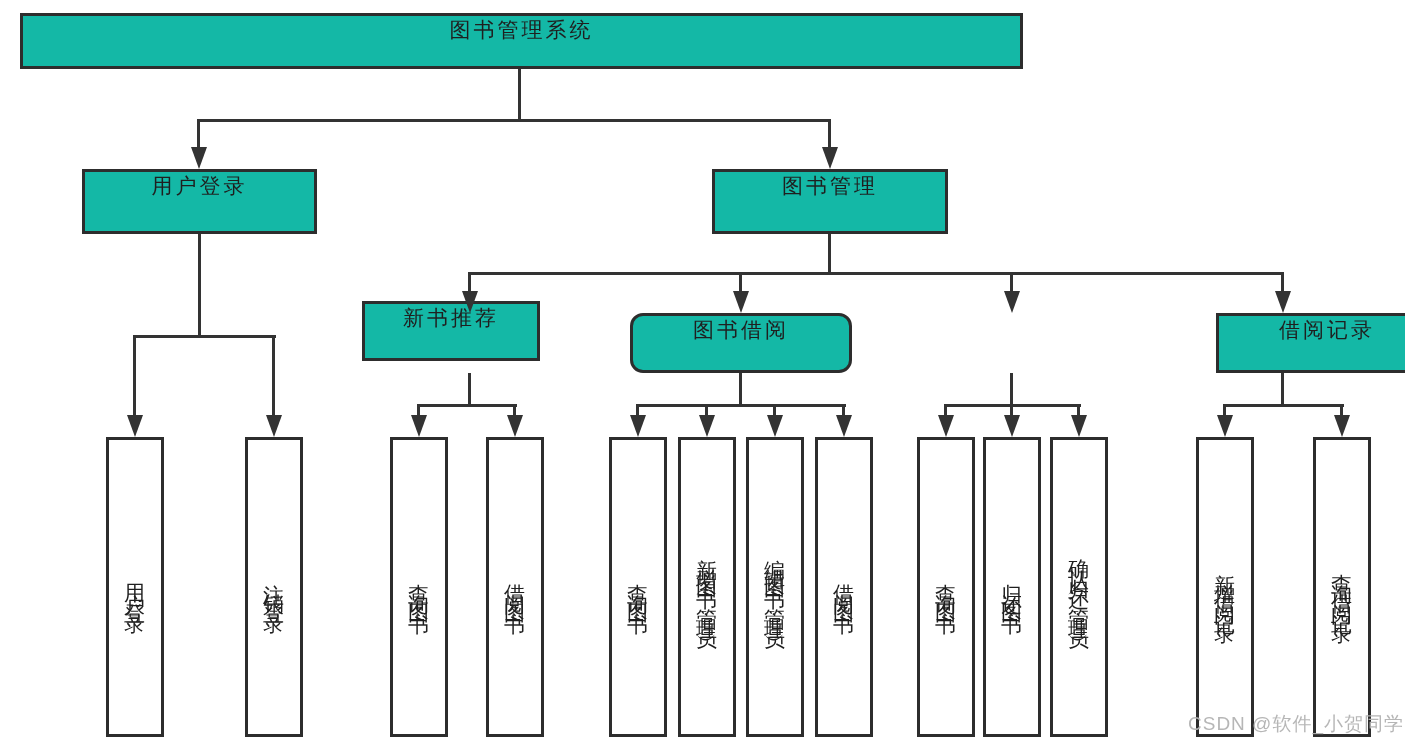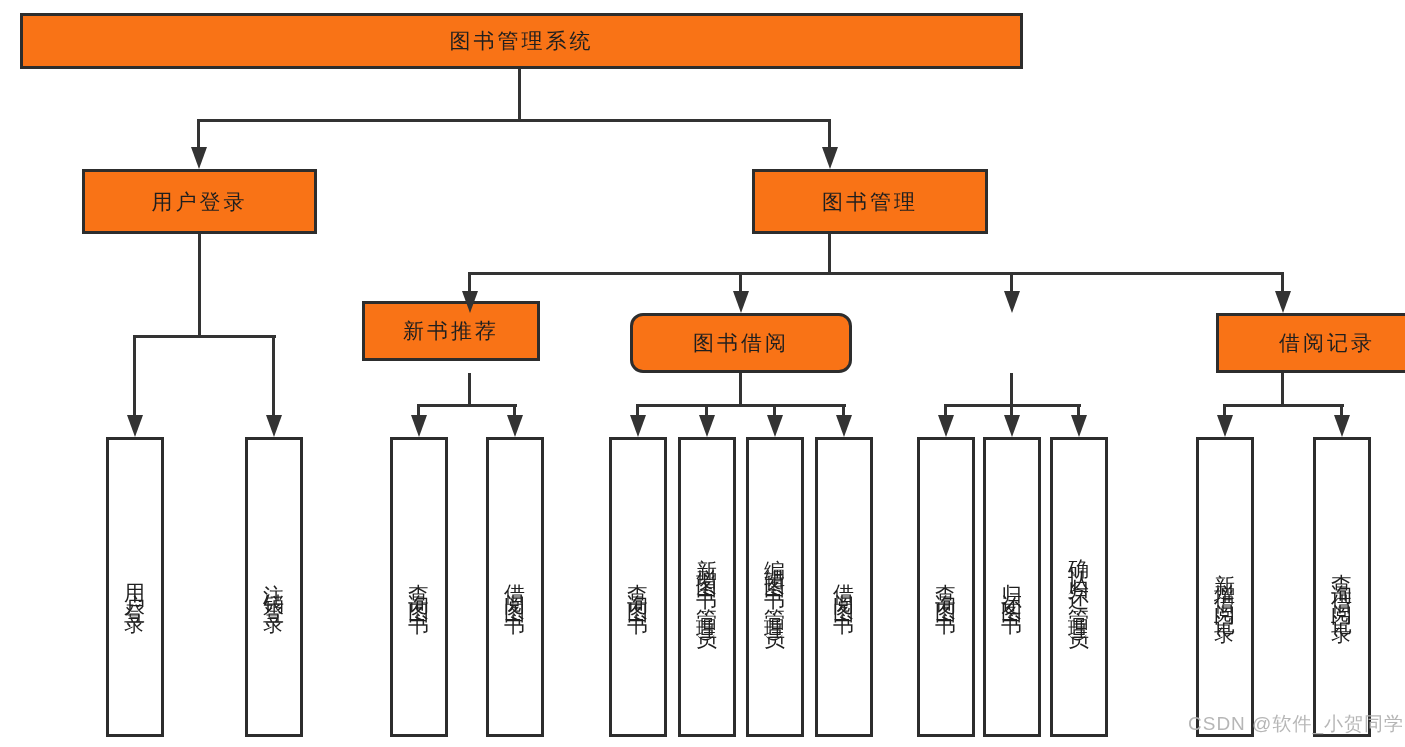--- a/index.html
+++ b/index.html
@@ -1,22 +1,22 @@
 <!DOCTYPE html>
 <html><head>
 <meta charset="utf-8">
 <style>
   html,body{margin:0;padding:0;background:#fff;}
   #stage{
     position:relative;width:1405px;height:747px;background:#ffffff;overflow:hidden;
     font-family:"Liberation Sans","DejaVu Sans",sans-serif;color:#1f1f1f;
   }
   .hnode{
-    position:absolute;box-sizing:border-box;border:3px solid #2d2d2d;background:#f97316;
-    display:flex;align-items:center;justify-content:center;
+    position:absolute;box-sizing:border-box;border:3px solid #2d2d2d;background:#14b8a6;
+    display:flex;align-items:flex-start;justify-content:center;
     font-size:21px;letter-spacing:3px;color:#1f1f1f;
   }
   .vnode{
     position:absolute;box-sizing:border-box;border:3px solid #2d2d2d;background:#fff;
     display:flex;align-items:center;justify-content:center;
   }
   .vtext{
     writing-mode:vertical-rl;text-orientation:mixed;
     font-size:21px;line-height:1;letter-spacing:10px;color:#1f1f1f;
   }
@@ -38,21 +38,21 @@
 <div id="stage">
 
   <div class="hnode" style="left:20px;top:13px;width:1003px;height:56px;">
     <span>图书管理系统</span>
   </div>
 
   <div class="hnode" style="left:82px;top:169px;width:235px;height:65px;">
     <span>用户登录</span>
   </div>
 
-  <div class="hnode" style="left:712px;top:169px;width:236px;height:65px;margin-left:40px;">
+  <div class="hnode" style="left:712px;top:169px;width:236px;height:65px;">
     <span>图书管理</span>
   </div>
 
   <div class="hnode" style="left:362px;top:301px;width:178px;height:60px;">
     <span>新书推荐</span>
   </div>
 
   <div class="hnode" style="left:630px;top:313px;width:222px;height:60px;border-radius:13px;">
     <span>图书借阅</span>
   </div>

